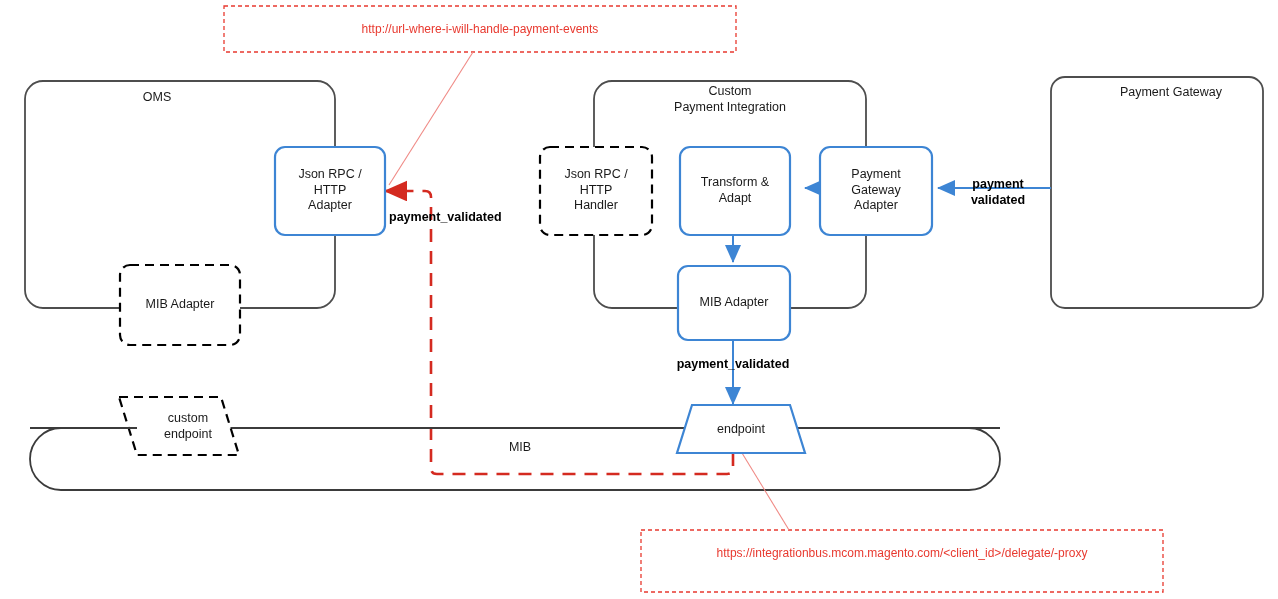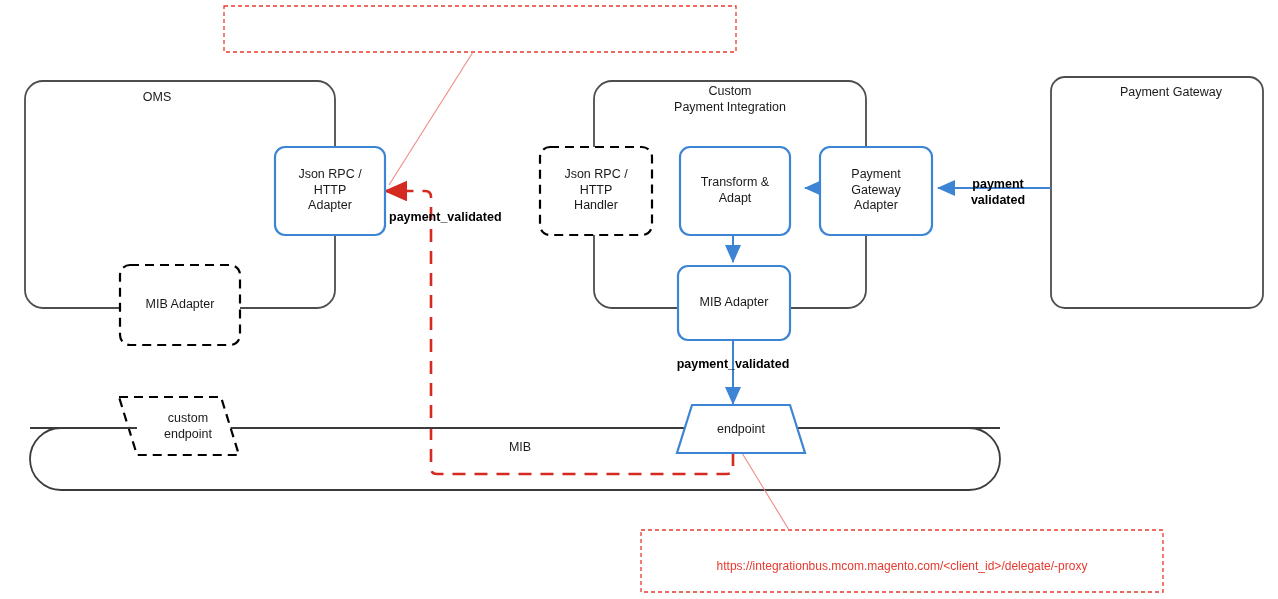--- a/index.html
+++ b/index.html
@@ -152,16 +152,17 @@
 
   <div class="lbl lbl-bus" style="left:460px;top:440px;width:120px;">MIB</div>
 
   <div class="lbl lbl-flow" style="left:953px;top:177px;width:90px;">payment
 validated</div>
 
   <div class="lbl lbl-flow" style="left:389px;top:210px;width:134px;text-align:left;">payment_validated</div>
 
   <div class="lbl lbl-flow" style="left:666px;top:357px;width:134px;">payment_validated</div>
 
+  <div class="lbl lbl-url" style="left:224px;top:22px;width:512px;">http://url-where-i-will-handle-payment-events</div>
 
-  <div class="lbl lbl-url" style="left:641px;top:559px;width:522px;">https://integrationbus.mcom.magento.com/&lt;client_id&gt;/delegate/-proxy</div>
+  <div class="lbl lbl-url" style="left:641px;top:546px;width:522px;">https://integrationbus.mcom.magento.com/&lt;client_id&gt;/delegate/-proxy</div>
 
 </div>
 
 </body></html>

